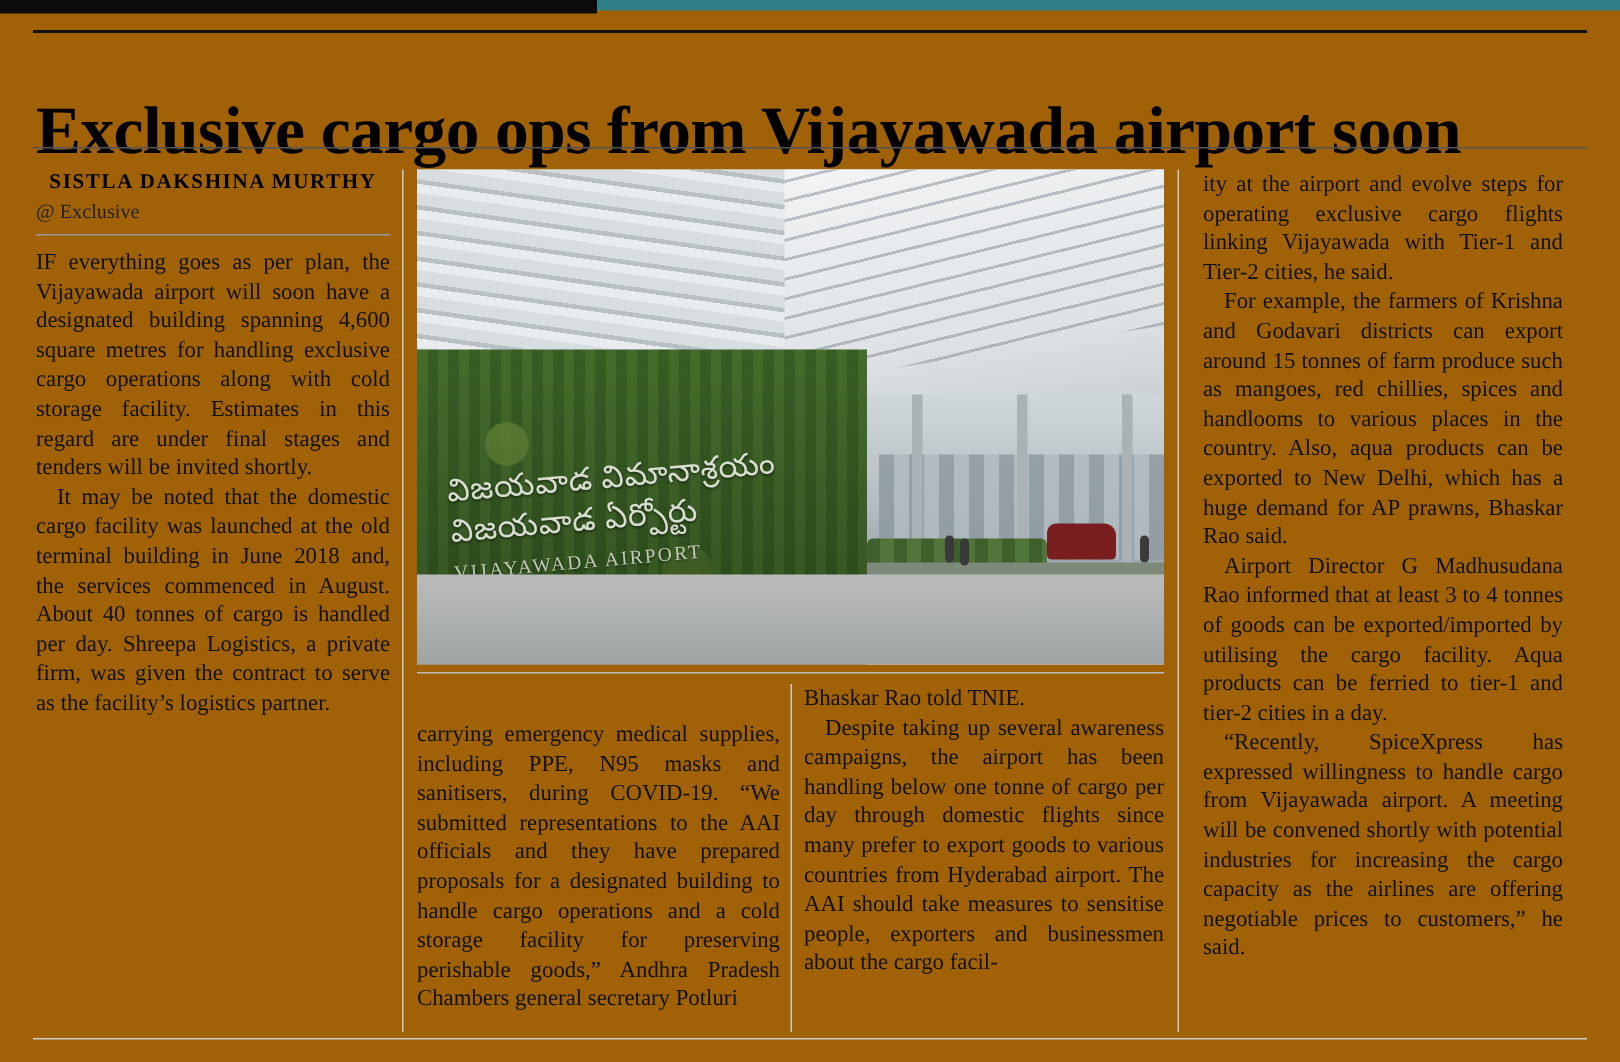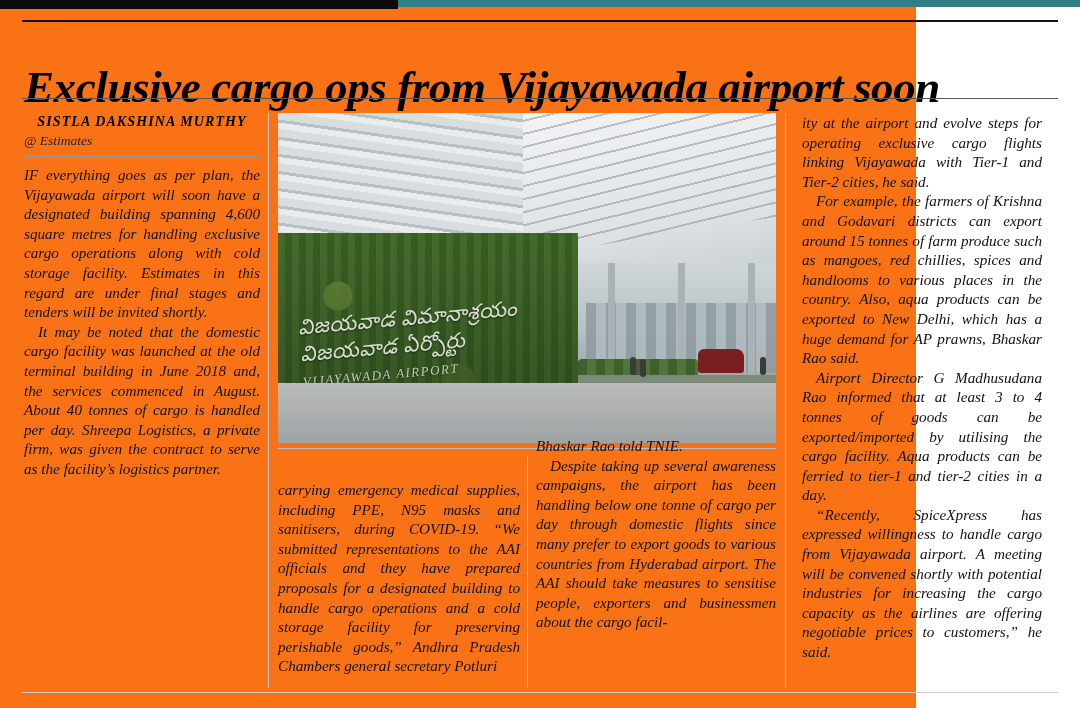--- a/index.html
+++ b/index.html
@@ -9,24 +9,23 @@
   }
   body {
     width: 1080px;
     height: 708px;
     font-family: "Liberation Serif", serif;
     color: #000;
     overflow: hidden;
   }
   .page {
     position: relative;
-    width: 916px;
+    width: 1080px;
     height: 708px;
-    background: #f97316;
-    font-style: italic;
+    background: #a16207;
   }
   
   .topbar {
     position: absolute;
     top: 0; left: 0;
     width: 1080px;
     height: 10px;
   }
   .topbar .black {
     position: absolute;
@@ -118,21 +117,21 @@
   
   .col2 {
     left: 278px;
     top: 456px;
     width: 242px;
     margin-top: 24px;
   }
   
   .col3 {
     left: 536px;
-    top: 436px;
+    top: 456px;
     width: 240px;
   }
   
   .col4 {
     left: 802px;
     top: 113px;
     width: 240px;
   }
 
   
@@ -309,21 +308,21 @@
   </div>
 
   <div class="rule-under-top"></div>
 
   <h1 class="headline">Exclusive cargo ops from Vijayawada airport soon</h1>
 
   <div class="rule-under-head"></div>
 
   <div class="col col1">
     <div class="byline">SISTLA DAKSHINA MURTHY</div>
-    <div class="byline-sub">@ Estimates</div>
+    <div class="byline-sub">@ Exclusive</div>
     <div class="byline-rule"></div>
     <p>IF everything goes as per plan, the Vijayawada airport will soon have a designated building spanning 4,600 square metres for handling exclusive cargo operations along with cold storage facility. Estimates in this regard are under final stages and tenders will be invited shortly.</p>
     <p>It may be noted that the domestic cargo facility was launched at the old terminal building in June 2018 and, the services commenced in August. About 40 tonnes of cargo is handled per day. Shreepa Logistics, a private firm, was given the contract to serve as the facility’s logistics partner.</p>
   </div>
 
   <div class="photo">
     <div class="sky"></div>
     <div class="louvers"></div>
     <div class="roof"></div>
     <div class="roof-lines"></div>

